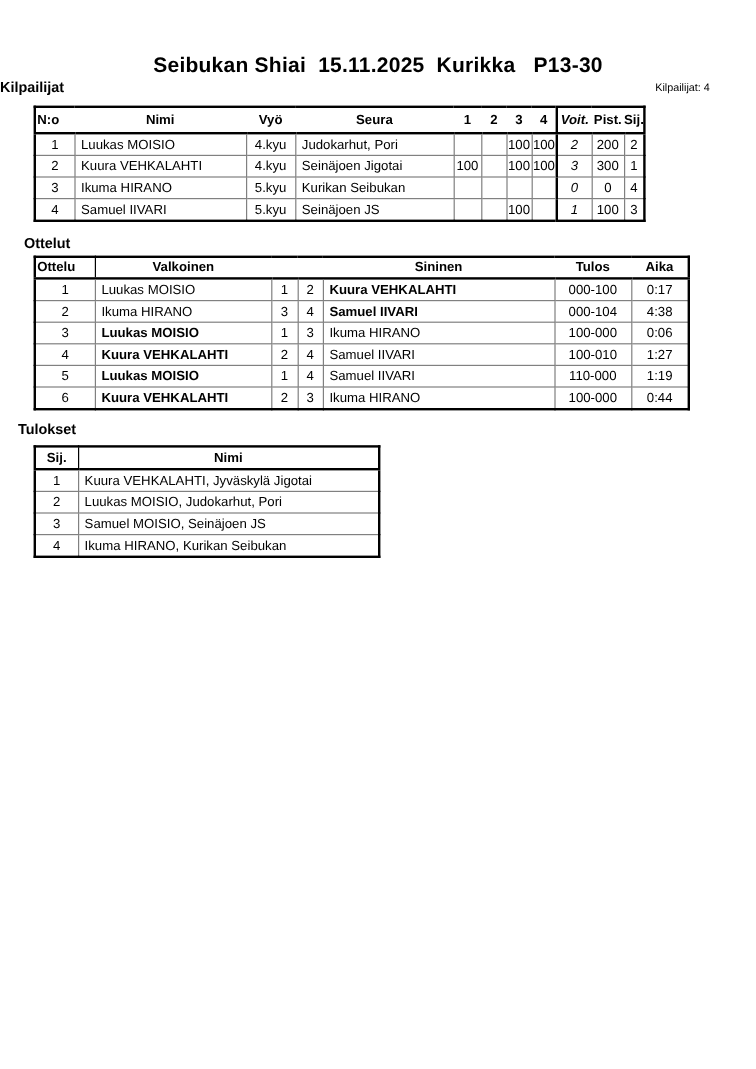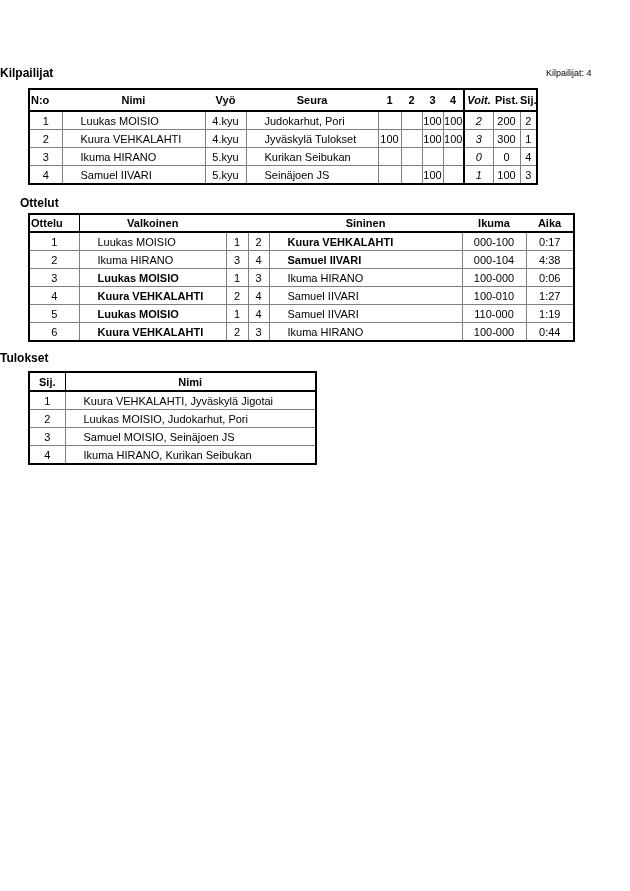--- a/index.html
+++ b/index.html
@@ -8,34 +8,34 @@
     font-family:"Liberation Sans",sans-serif;color:#000;overflow:hidden;
   }
   .title{
     position:absolute;top:45px;left:0;width:630px;text-align:center;
     font-weight:bold;font-size:17.5px;line-height:19px;white-space:pre;
     letter-spacing:0.2px;
   }
   .h2{position:absolute;font-weight:bold;font-size:12px;line-height:13px;text-align:left;white-space:pre;}
   #kilp-heading{top:67px;left:0;width:494px;}
   #ottelut-heading{top:197px;left:0;width:602px;margin-left:20px;}
-  #tulokset-heading{top:352px;left:0;width:368px;}
+  #tulokset-heading{top:352px;left:15px;width:368px;}
   .count{position:absolute;top:68px;left:546px;font-size:9px;white-space:pre;}
 
   table{
     position:absolute;border-collapse:collapse;table-layout:fixed;
     background:#fff;border:2px solid #000;
   }
   th,td{
     padding:0;overflow:hidden;white-space:nowrap;font-size:11px;line-height:12px;
     vertical-align:middle;
   }
   td{border:1px solid #808080;}
   th{border:0 solid #000;border-bottom:2px solid #000;font-weight:bold;}
-  .lft{text-align:left;padding-left:18px;}
+  .lft{text-align:left;padding-left:5px;}
   .ctr{text-align:center;}
   th.lft{padding-left:1px;}
   .hsepR{border-right:1px solid #000;}
   td.thickL,th.thickL{border-left:2px solid #000;font-style:italic;}
   .b{font-weight:bold;}
 
   #t-kilpailijat{left:28px;top:88px;width:508px;}
   #t-kilpailijat th{height:20px;margin-top:17px;}
   #t-kilpailijat td{height:17px;}
 
@@ -45,20 +45,21 @@
 
   #t-tulokset{left:28px;top:371px;width:287px;}
   #t-tulokset th{height:17px;}
   #t-tulokset td{height:17px;}
 </style>
 </head>
 <body>
 
 <div class="page">
 
+  <div class="title">Seibukan Shiai  15.11.2025  Kurikka   P13-30</div>
 
   <div class="h2" id="kilp-heading">Kilpailijat</div>
   <div class="count">Kilpailijat: 4</div>
 
   <table id="t-kilpailijat">
     <colgroup>
       <col style="width:33px">
         <col style="width:143px">
         <col style="width:41px">
         <col style="width:132px">
@@ -96,21 +97,21 @@
           <td class="ctr">100</td>
           <td class="ctr">100</td>
           <td class="ctr thickL">2</td>
           <td class="ctr">200</td>
           <td class="ctr">2</td>
         </tr>
         <tr>
           <td class="ctr">2</td>
           <td class="lft">Kuura VEHKALAHTI</td>
           <td class="ctr">4.kyu</td>
-          <td class="lft">Jyväskylä Tulokset</td>
+          <td class="lft">Seinäjoen Jigotai</td>
           <td class="ctr">100</td>
           <td class="ctr"></td>
           <td class="ctr">100</td>
           <td class="ctr">100</td>
           <td class="ctr thickL">3</td>
           <td class="ctr">300</td>
           <td class="ctr">1</td>
         </tr>
         <tr>
           <td class="ctr">3</td>
@@ -153,21 +154,21 @@
         <col style="width:64px">
         <col style="width:48px">
     </colgroup>
     <thead>
         <tr>
           <th class="lft hsepR">Ottelu</th>
           <th class="ctr">Valkoinen</th>
           <th class="ctr"></th>
           <th class="ctr"></th>
           <th class="ctr">Sininen</th>
-          <th class="ctr">Ikuma</th>
+          <th class="ctr">Tulos</th>
           <th class="ctr">Aika</th>
         </tr>
       </thead>
     <tbody>
         <tr>
           <td class="ctr">1</td>
           <td class="lft">Luukas MOISIO</td>
           <td class="ctr">1</td>
           <td class="ctr">2</td>
           <td class="lft b">Kuura VEHKALAHTI</td>

